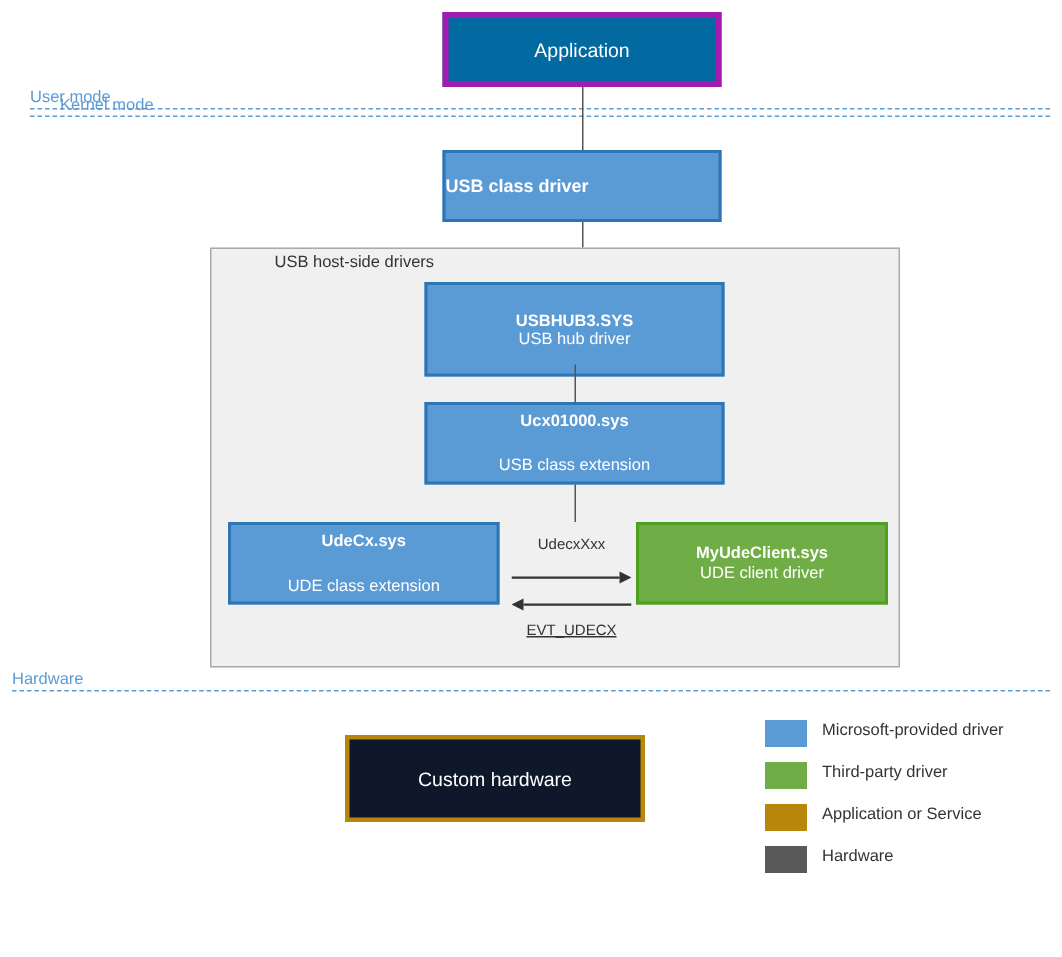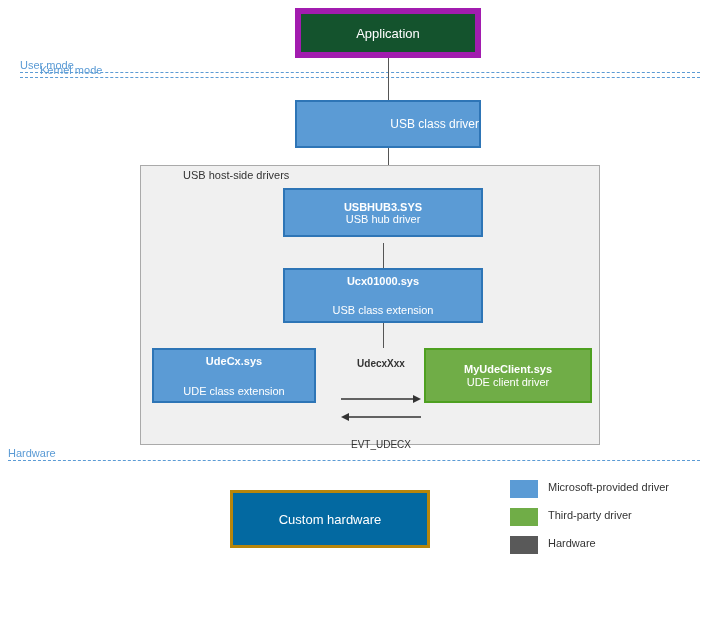--- a/index.html
+++ b/index.html
@@ -19,22 +19,22 @@
       height: 638px;
     }
 
     
     .box-application {
       position: absolute;
       top: 8px;
       left: 295px;
       width: 186px;
       height: 50px;
-      background: #14532d;
-      border: 6px solid #a21caf;
+      background: #0369a1;
+      border: 4px solid #a21caf;
       display: flex;
       align-items: center;
       justify-content: center;
       color: #fff;
       font-size: 13px;
     }
 
     
     .mode-lines {
       position: absolute;
@@ -72,23 +72,24 @@
     .box-usb-class-driver {
       position: absolute;
       top: 100px;
       left: 295px;
       width: 186px;
       height: 48px;
       background: #5b9bd5;
       border: 2px solid #2e75b6;
       display: flex;
       align-items: center;
-      justify-content: flex-end;
-      color: #fff;
-      font-size: 12px;
+      justify-content: flex-start;
+      color: #fff;
+      font-size: 12px;
+      font-weight: bold;
     }
 
     
     .usb-host-container {
       position: absolute;
       top: 165px;
       left: 140px;
       width: 460px;
       height: 280px;
       border: 1px solid #aaa;
@@ -102,21 +103,21 @@
       color: #333;
       margin-left: 35px;
     }
 
     
     .box-usbhub {
       position: absolute;
       top: 188px;
       left: 283px;
       width: 200px;
-      height: 49px;
+      height: 63px;
       background: #5b9bd5;
       border: 2px solid #2e75b6;
       display: flex;
       flex-direction: column;
       align-items: center;
       justify-content: center;
       color: #fff;
       font-size: 12px;
       gap: 0;
     }
@@ -137,21 +138,21 @@
       color: #fff;
       font-size: 12px;
       gap: 17px;
     }
 
     
     .box-udecx {
       position: absolute;
       top: 348px;
       left: 152px;
-      width: 164px;
+      width: 181px;
       height: 55px;
       background: #5b9bd5;
       border: 2px solid #2e75b6;
       display: flex;
       flex-direction: column;
       align-items: center;
       justify-content: center;
       color: #fff;
       font-size: 12px;
       gap: 18px;
@@ -183,27 +184,27 @@
       width: 82px;
       display: flex;
       flex-direction: column;
       align-items: center;
       font-size: 10px;
       color: #333;
     }
     .arrow-label-top {
       font-size: 10px;
       text-align: center;
-      margin-bottom: 20px;
-      font-weight: bold;
+      margin-bottom: 6px;
     }
     .arrow-label-bottom {
       font-size: 10px;
       text-align: center;
-      margin-top: 10px;
+      margin-top: 0;
+      text-decoration: underline;
     }
     .arrow-svg {
       width: 80px;
       height: 40px;
     }
 
     
     .hardware-line-area {
       position: absolute;
       top: 460px;
@@ -222,21 +223,21 @@
       font-size: 11px;
     }
 
     
     .box-custom-hw {
       position: absolute;
       top: 490px;
       left: 230px;
       width: 200px;
       height: 58px;
-      background: #0369a1;
+      background: #0f172a;
       border: 3px solid #b8860b;
       display: flex;
       align-items: center;
       justify-content: center;
       color: #fff;
       font-size: 13px;
     }
 
     
     .legend {
@@ -360,20 +361,24 @@
     <div class="legend-item">
       <div class="legend-color-box" style="background:#5b9bd5;"></div>
       <span class="legend-text">Microsoft-provided driver</span>
     </div>
 
     <div class="legend-item">
       <div class="legend-color-box" style="background:#70ad47;"></div>
       <span class="legend-text">Third-party driver</span>
     </div>
 
+    <div class="legend-item">
+      <div class="legend-color-box" style="background:#b8860b;"></div>
+      <span class="legend-text">Application or Service</span>
+    </div>
 
     <div class="legend-item">
       <div class="legend-color-box" style="background:#595959;"></div>
       <span class="legend-text">Hardware</span>
     </div>
   </div>
 
 </div>
 
 </body></html>

